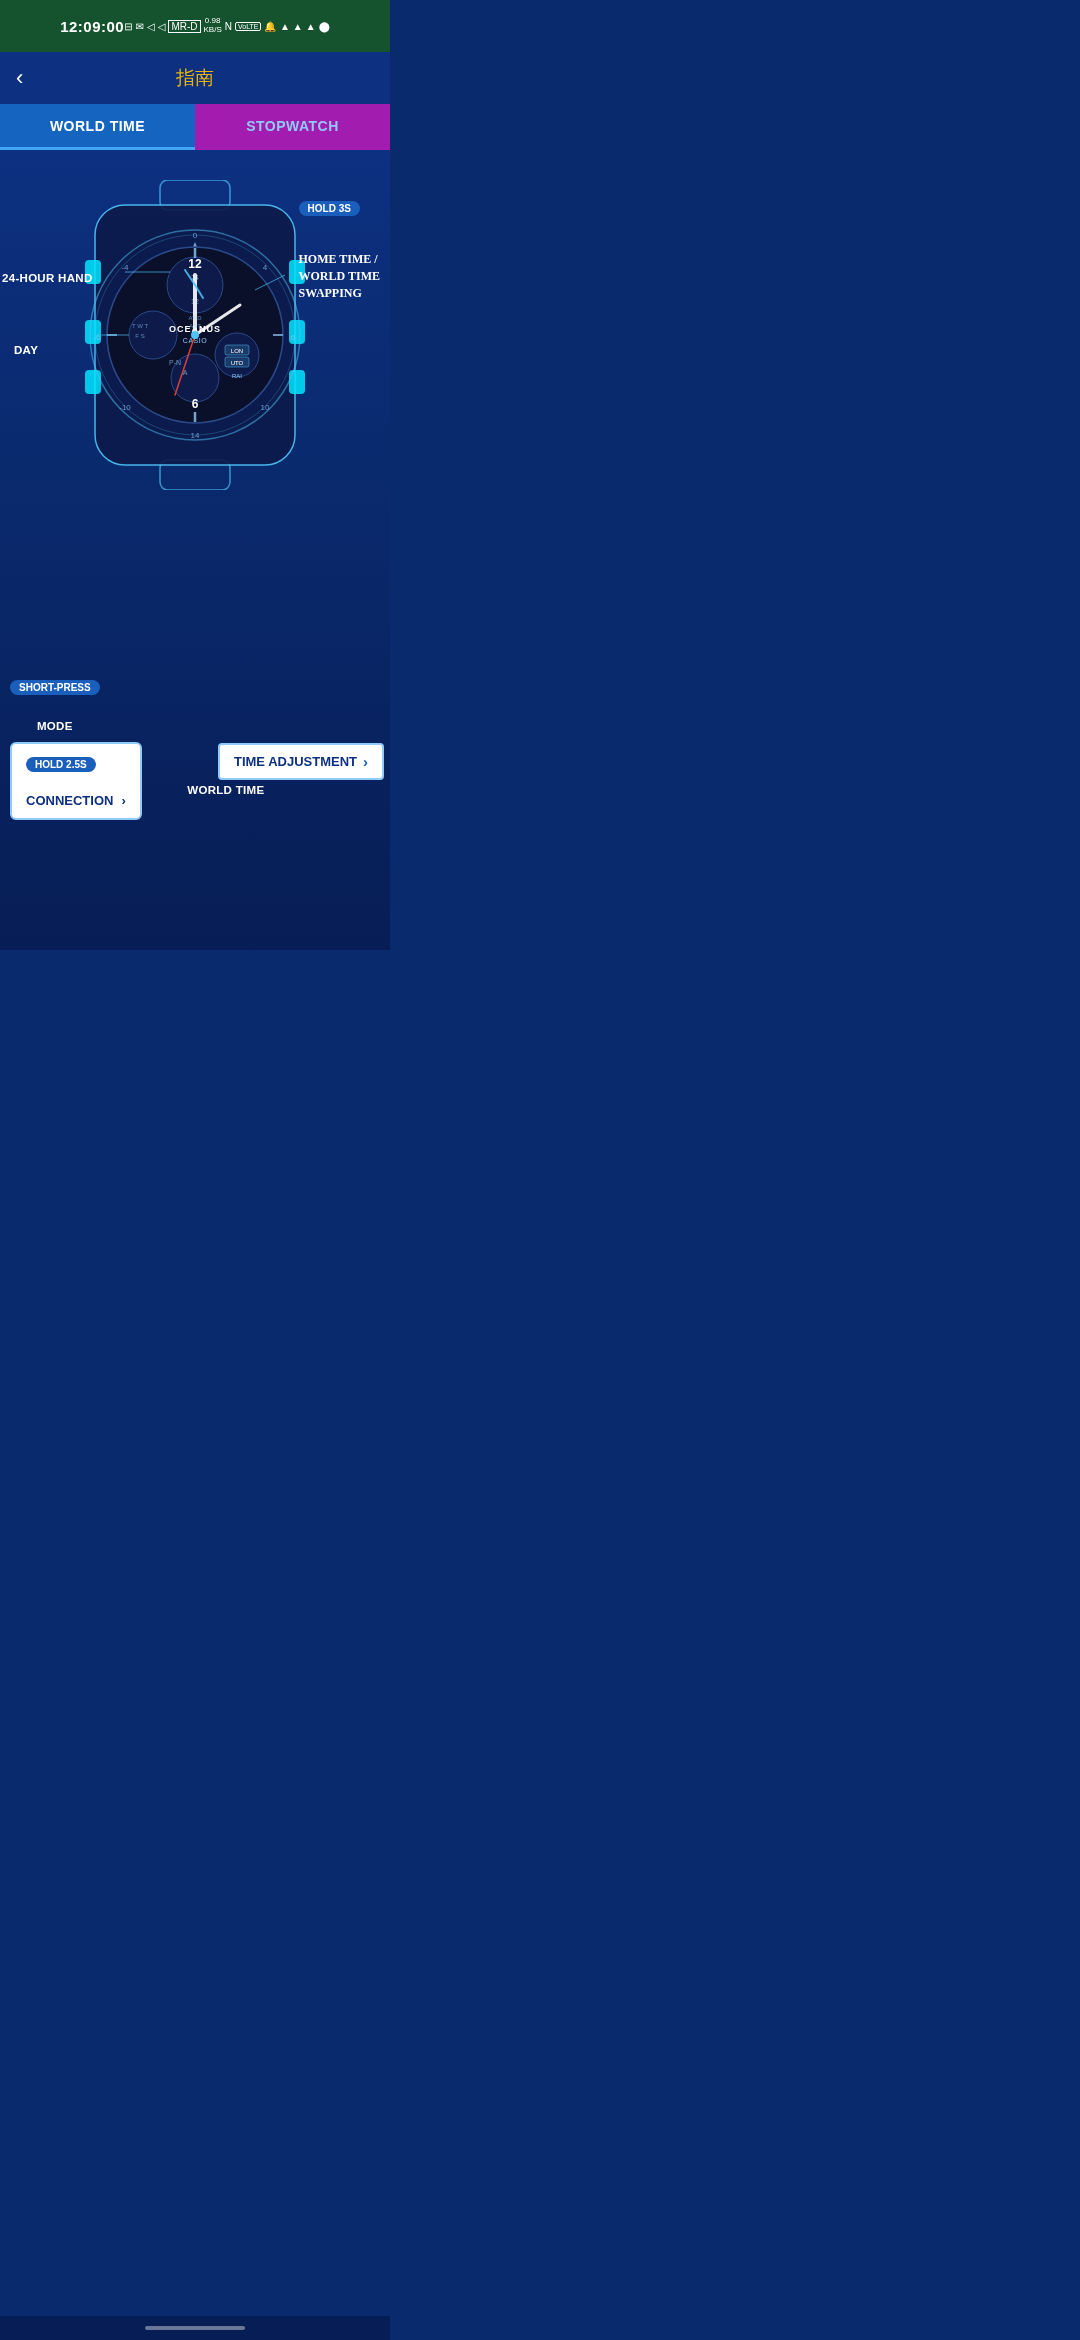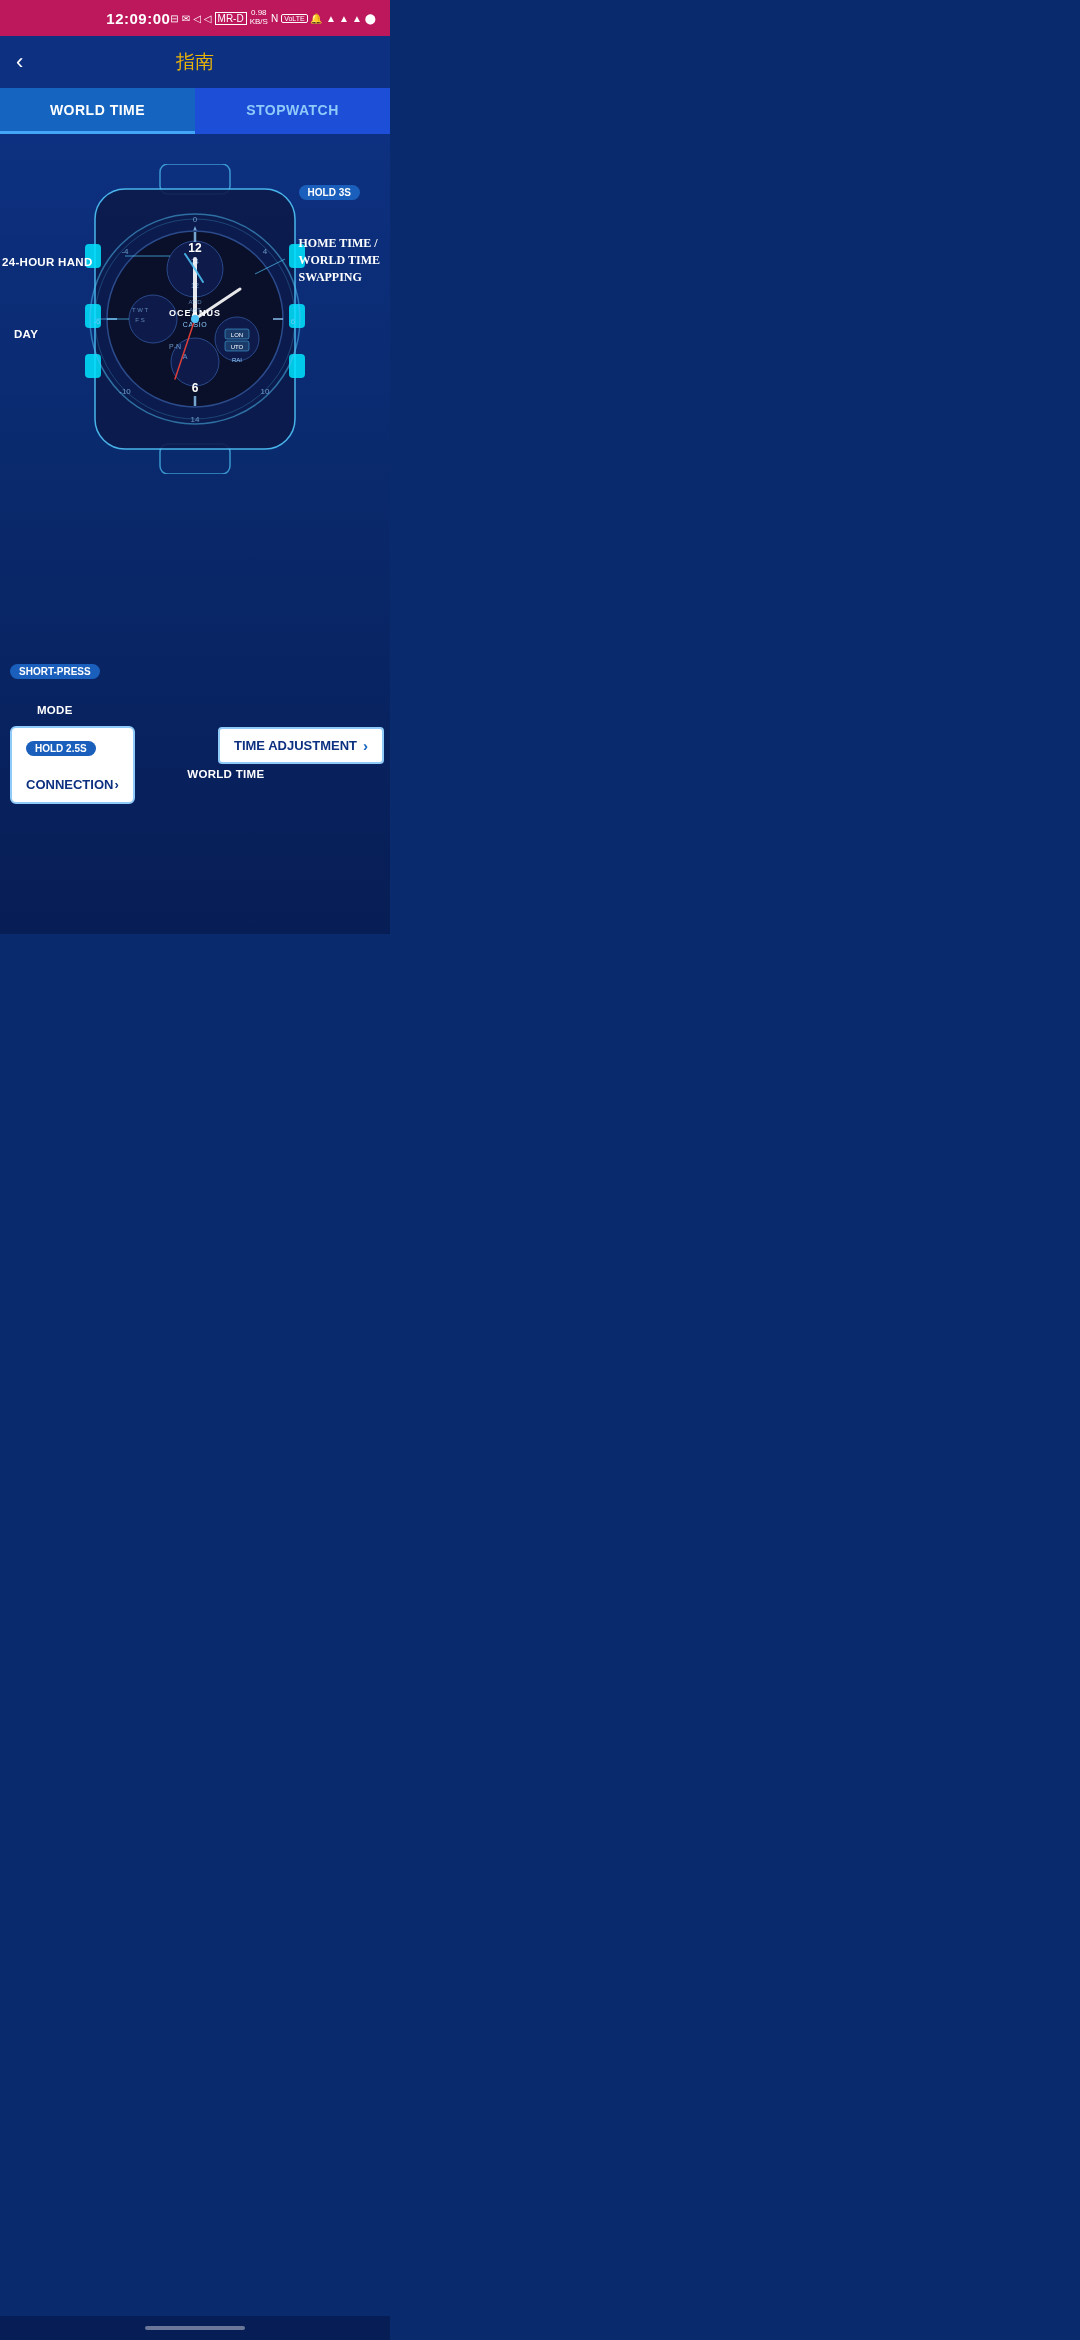--- a/index.html
+++ b/index.html
@@ -9,26 +9,26 @@
       width: 390px;
       min-height: 844px;
       background: #0a2a6e;
       font-family: 'Arial', sans-serif;
       overflow-x: hidden;
       position: relative;
     }
 
     
     .status-bar {
-      background: #be185d;
-      display: flex;
-      align-items: center;
-      justify-content: flex-end;
+      background: #14532d;
+      display: flex;
+      align-items: center;
+      justify-content: center;
       padding: 6px 14px;
-      height: 36px;
+      height: 52px;
     }
     .status-time {
       color: white;
       font-size: 15px;
       font-weight: bold;
       letter-spacing: 0.5px;
     }
     .status-icons {
       display: flex;
       align-items: center;
@@ -85,21 +85,21 @@
       letter-spacing: 0.5px;
       cursor: pointer;
       border-bottom: 3px solid transparent;
     }
     .tab.active {
       background: #1565C0;
       color: white;
       border-bottom: 3px solid #42a5f5;
     }
     .tab.inactive {
-      background: #1d4ed8;
+      background: #a21caf;
       color: #90caf9;
       border-bottom: 3px solid transparent;
     }
 
     
     .main-content {
       background: linear-gradient(180deg, #0d3080 0%, #0a2a6e 40%, #071d55 100%);
       min-height: 756px;
       position: relative;
       overflow: hidden;
@@ -320,21 +320,21 @@
 
     <div style="position:absolute; bottom:218px; left:10px; text-align:center;">
       <div class="label-badge">SHORT-PRESS</div>
       <div class="label-text" style="margin-top:8px;">MODE</div>
     </div>
 
     <div style="position:absolute; bottom:130px; left:10px; background:white; border:2px solid #90caf9; border-radius:6px; padding:10px 14px; min-width:120px;">
       <div style="margin-bottom:4px;">
         <span class="label-badge">HOLD 2.5S</span>
       </div>
-      <div style="color:#0d3080; font-size:13px; font-weight:bold; display:flex; align-items:center; gap:1px;">
+      <div style="color:#0d3080; font-size:13px; font-weight:bold; display:flex; align-items:center; gap:8px;">
         <span>CONNECTION</span>
         <span>›</span>
       </div>
     </div>
 
     <div style="position:absolute; bottom:152px; left:50%; transform:translateX(-10%);">
       <span class="label-text">WORLD TIME</span>
     </div>
 
     <div style="position:absolute; bottom:170px; right:6px;padding-left:9px;">

